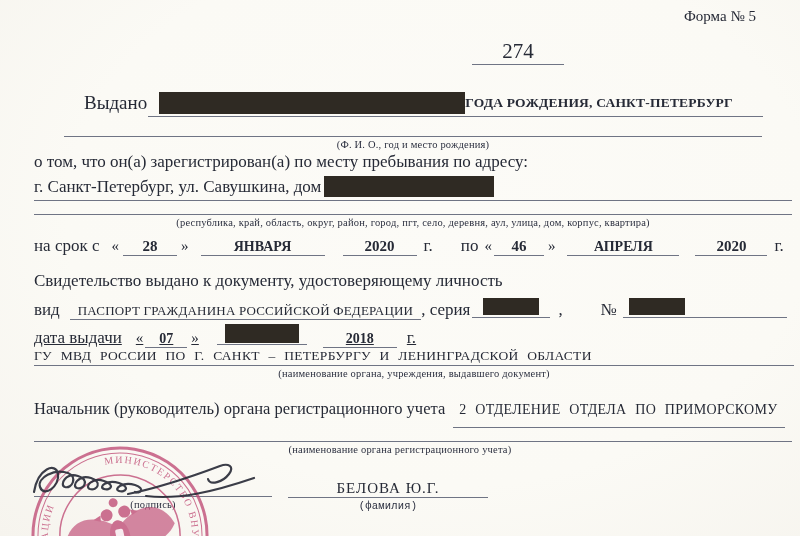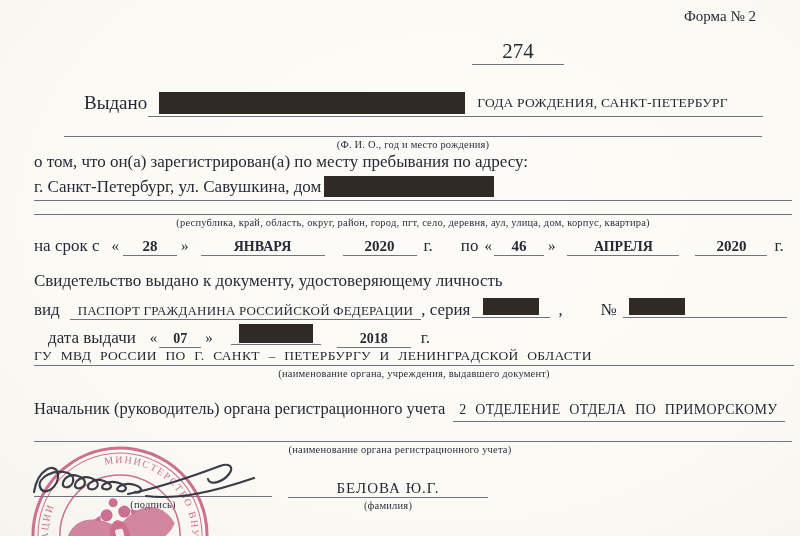--- a/index.html
+++ b/index.html
@@ -29,28 +29,28 @@
   .val{font-weight:bold;text-align:center;border-bottom:1px solid var(--rule);}
   .blank{border-bottom:1px solid var(--rule);display:flex;align-items:center;}
   .caps{letter-spacing:.3px;word-spacing:5px;}
   .q{font-size:15px;}
 </style>
 </head>
 <body>
 
 <div class="doc">
 
-  <div class="abs" style="left:660px;top:8px;width:120px;text-align:center;font-size:15px;">Форма № 2</div>
+  <div class="abs" style="left:660px;top:8px;width:120px;text-align:center;font-size:15px;">Форма № 5</div>
 
   <div class="abs" style="left:472px;top:39px;width:92px;text-align:center;font-size:21px;border-bottom:1px solid var(--rule);">274</div>
 
   <div class="rowc" style="left:84px;top:92px;">
     <span style="font-size:19px;margin-right:12px;">Выдано</span>
     <span class="redact" style="width:306px;height:22px;"></span>
-    <span style="font-size:13.5px;font-weight:normal;margin-left:12px;letter-spacing:.2px;">ГОДА РОЖДЕНИЯ, САНКТ-ПЕТЕРБУРГ</span>
+    <span style="font-size:13.5px;font-weight:bold;margin-left:0;letter-spacing:.2px;">ГОДА РОЖДЕНИЯ, САНКТ-ПЕТЕРБУРГ</span>
   </div>
   <div class="line" style="left:148px;top:116px;width:615px;"></div>
 
   <div class="line" style="left:64px;top:136px;width:698px;"></div>
   <div class="abs cap" style="left:64px;top:139px;width:698px;">(Ф. И. О., год и место рождения)</div>
 
   <div class="abs" style="left:34px;top:152px;font-size:17px;">о том, что он(а) зарегистрирован(а) по месту пребывания по адресу:</div>
 
   <div class="rowc" style="left:34px;top:176px;">
     <span style="font-size:17px;margin-right:3px;">г. Санкт-Петербург, ул. Савушкина, дом</span>
@@ -87,49 +87,49 @@
     <span class="blank" style="width:78px;height:21px;justify-content:center;margin-left:2px;">
       <span class="redact" style="width:56px;height:17px;"></span>
     </span>
     <span style="margin-left:8px;">,</span>
     <span style="margin-left:38px;">№</span>
     <span class="blank" style="width:158px;height:21px;padding-left:6px;margin-left:6px;">
       <span class="redact" style="width:56px;height:17px;"></span>
     </span>
   </div>
 
-  <div class="row" style="left:48px;top:322px;font-size:17px;">
+  <div class="row" style="left:34px;top:322px;font-size:17px;text-decoration:underline;">
     <span>дата выдачи</span>
     <span class="q" style="margin-left:14px;">«</span>
     <span class="val" style="width:42px;font-size:14px;margin-left:2px;">07</span>
     <span class="q" style="margin-left:4px;">»</span>
     <span class="blank" style="width:90px;height:22px;justify-content:center;margin-left:18px;">
       <span class="redact" style="width:74px;height:19px;"></span>
     </span>
     <span class="val" style="width:74px;font-size:14px;margin-left:16px;">2018</span>
     <span style="margin-left:10px;">г.</span>
   </div>
 
   <div class="abs caps" style="left:34px;top:348px;font-size:13.5px;">ГУ МВД РОССИИ ПО Г. САНКТ – ПЕТЕРБУРГУ И ЛЕНИНГРАДСКОЙ ОБЛАСТИ</div>
   <div class="line" style="left:34px;top:365px;width:760px;"></div>
   <div class="abs cap" style="left:34px;top:368px;width:760px;">(наименование органа, учреждения, выдавшего документ)</div>
 
   <div class="row" style="left:34px;top:399px;">
     <span style="font-size:16.5px;">Начальник (руководитель) органа регистрационного учета</span>
-    <span class="caps" style="font-size:14px;border-bottom:1px solid var(--rule);padding:0 8px 3px 6px;margin-left:8px;">2 ОТДЕЛЕНИЕ ОТДЕЛА ПО ПРИМОРСКОМУ</span>
+    <span class="caps" style="font-size:14px;border-bottom:1px solid var(--rule);padding:0 8px 9px 6px;margin-left:8px;">2 ОТДЕЛЕНИЕ ОТДЕЛА ПО ПРИМОРСКОМУ</span>
   </div>
   <div class="line" style="left:34px;top:441px;width:758px;"></div>
   <div class="abs cap" style="left:240px;top:444px;width:320px;">(наименование органа регистрационного учета)</div>
 
   <div class="line" style="left:34px;top:496px;width:238px;"></div>
   <div class="abs cap" style="left:34px;top:499px;width:238px;">(подпись)</div>
 
   <div class="abs" style="left:288px;top:480px;width:200px;text-align:center;font-size:15px;letter-spacing:1px;">БЕЛОВА Ю.Г.</div>
   <div class="line" style="left:288px;top:497px;width:200px;"></div>
-  <div class="abs cap" style="left:288px;top:500px;width:200px;">(фамилия)</div>
+  <div class="abs cap" style="left:288px;top:500px;width:200px;font-family:Liberation Mono, monospace;">(фамилия)</div>
 
   <svg class="abs" style="left:26px;top:441px;opacity:.82;" width="188" height="188" viewBox="0 0 188 188">
     <g transform="rotate(-12 94 94)">
       <circle cx="94" cy="94" r="87" fill="none" stroke="#c2537b" stroke-width="3"></circle>
       <circle cx="94" cy="94" r="82" fill="none" stroke="#c2537b" stroke-width="1"></circle>
       <circle cx="94" cy="94" r="60" fill="none" stroke="#c2537b" stroke-width="1.5"></circle>
       <path id="stampArc" d="M94,22 a72,72 0 1,1 -0.01,0" fill="none"></path>
       <text font-size="10" letter-spacing="1.6" fill="#c2537b" font-family="Liberation Serif, serif">
         <textPath href="#stampArc">МИНИСТЕРСТВО ВНУТРЕННИХ ДЕЛ РОССИЙСКОЙ ФЕДЕРАЦИИ</textPath>
       </text>

